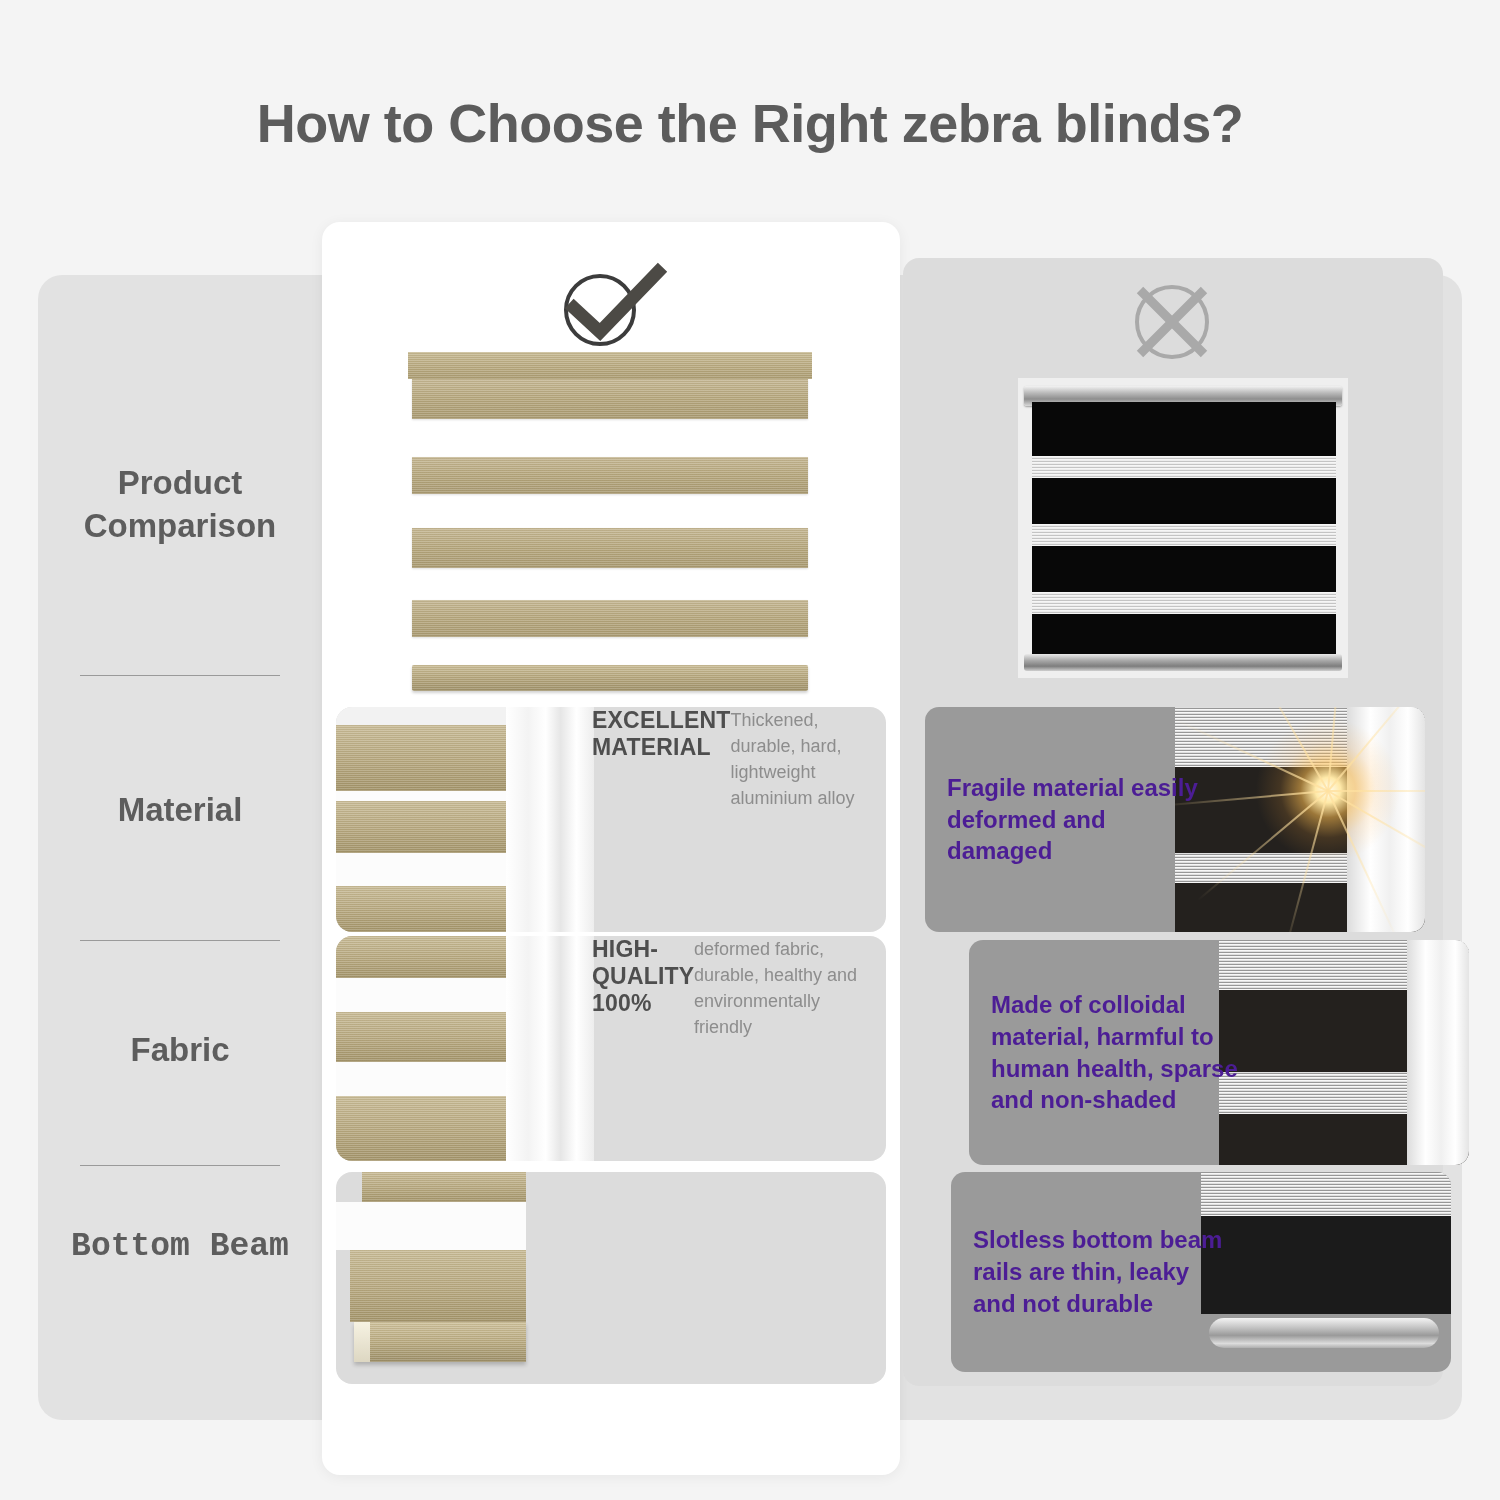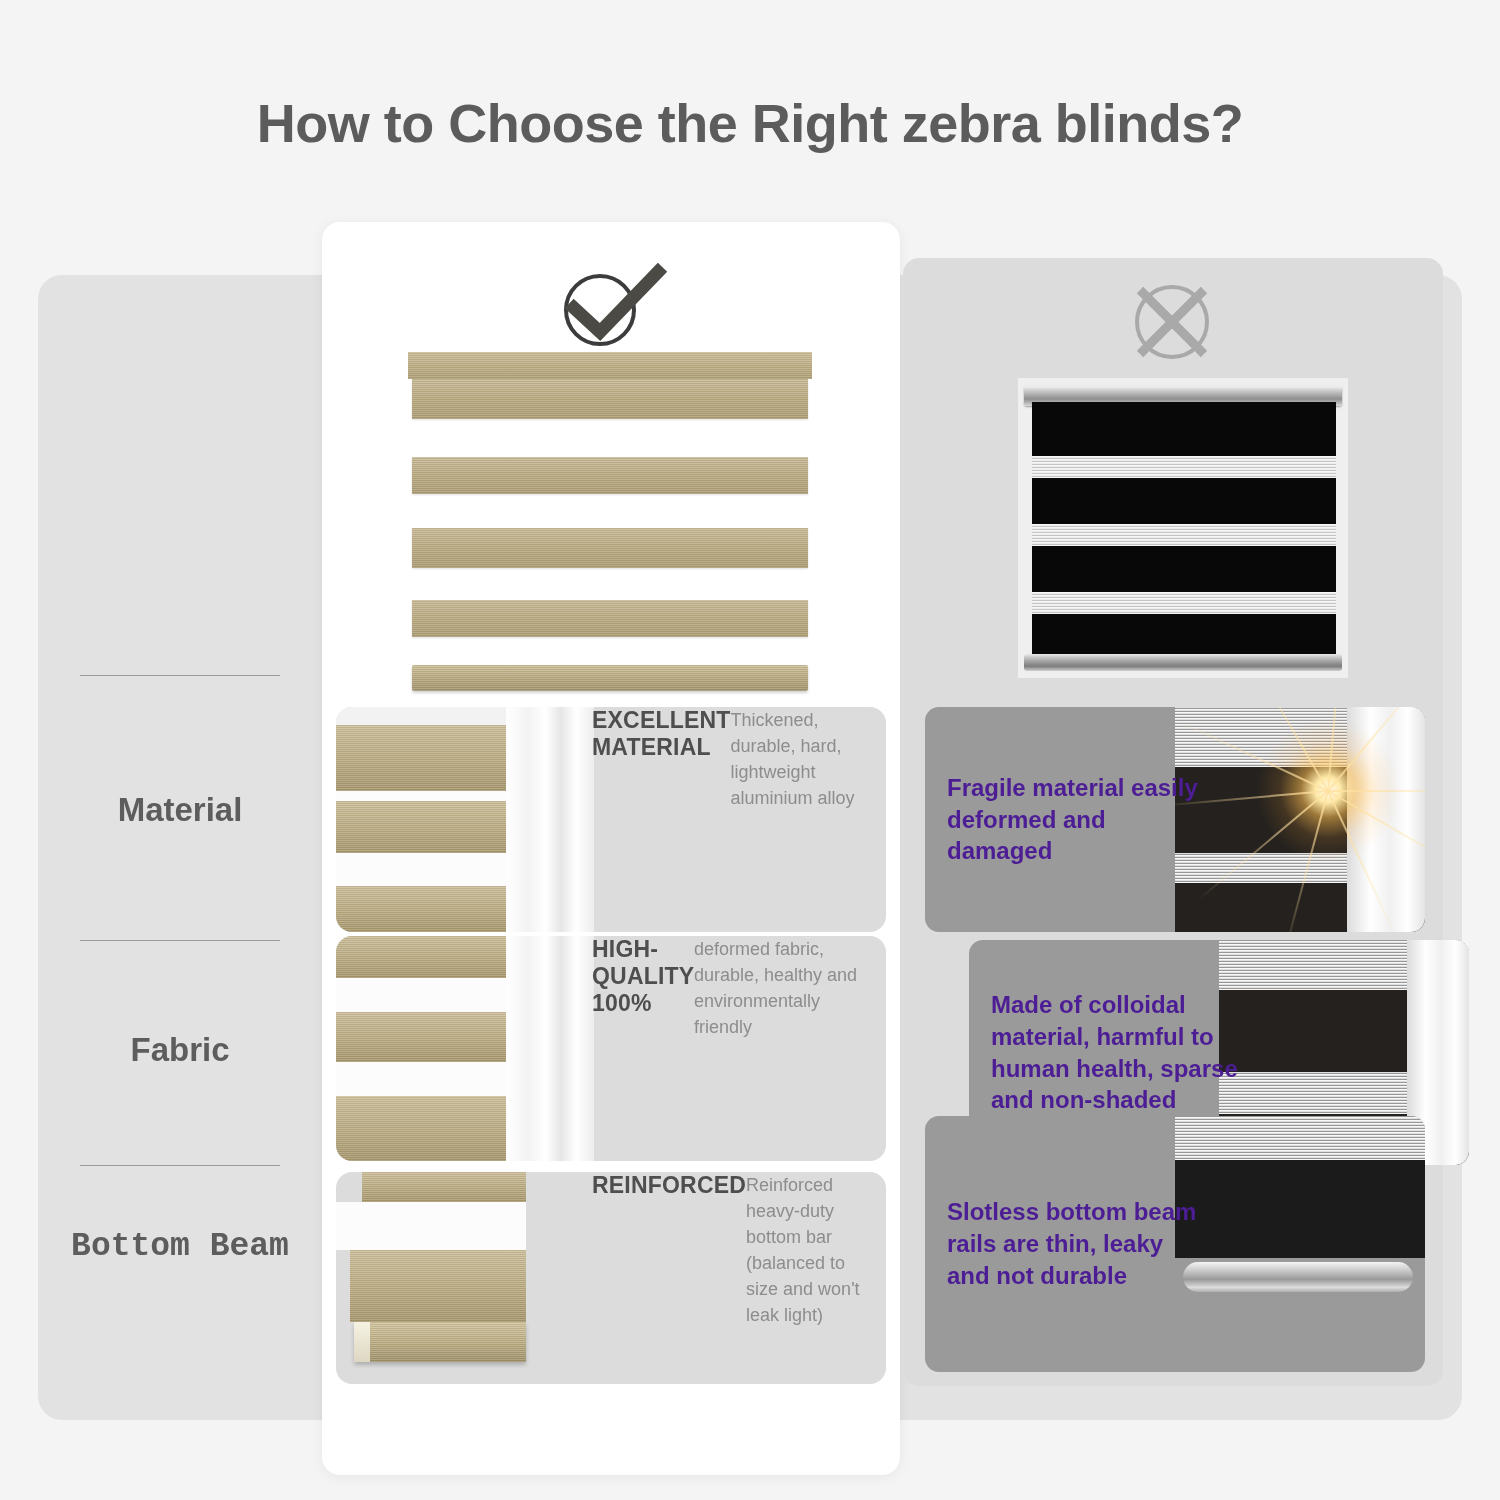--- a/index.html
+++ b/index.html
@@ -217,20 +217,21 @@
   }
 </style>
 </head>
 <body>
 
 <div id="page-title">How to Choose the Right zebra blinds?</div>
 
 <div id="compare-panel"></div>
 
 <div id="label-rail">
+  <div class="rail-cell" style="top:170px;height:120px;">Product Comparison</div>
   <div class="rail-divider" style="top:400px;"></div>
   <div class="rail-cell" style="top:490px;height:90px;">Material</div>
   <div class="rail-divider" style="top:665px;"></div>
   <div class="rail-cell" style="top:730px;height:90px;">Fabric</div>
   <div class="rail-divider" style="top:890px;"></div>
   <div class="rail-cell" style="top:912px;height:120px;font-family:Liberation Mono, monospace;">Bottom Beam</div>
 </div>
 
 <div id="good-card"></div>
 
@@ -368,26 +369,22 @@
       </div>
     <div class="fg-white" style="top:30px;height:48px;"></div>
     <div class="fg-band" style="top:78px;height:72px;left:14px;width:176px;">
         <div class="gb-grain"></div>
       </div>
     <div class="fg-bar" style="top:150px;left:18px;width:172px;height:40px;">
         <div class="gb-grain"></div>
       </div>
     <div class="fg-cap" style="top:150px;left:18px;height:40px;"></div>
   </div>
-  <div class="feat-text-good">
-    <div class="feat-head">REINFORCED</div>
-    <div class="feat-body">Reinforced heavy-duty bottom bar (balanced to size and won't leak light)</div>
-  </div>
-</div>
-
-<div class="feat-bad" style="top:1116px;height:256px;">
+</div>
+
+<div class="feat-bad" style="top:1172px;height:200px;margin-left:26px;">
   <div class="fb-img">
     <div class="fb-sheer" style="top:0;height:44px;"></div>
     <div class="fb-dark" style="top:44px;height:98px;background:#1b1b1b;"></div>
     <div class="fb-tube" style="top:146px;"></div>
   </div>
   <div class="feat-text-bad">Slotless bottom beam rails are thin, leaky and not durable</div>
 </div>
 
 </body></html>

